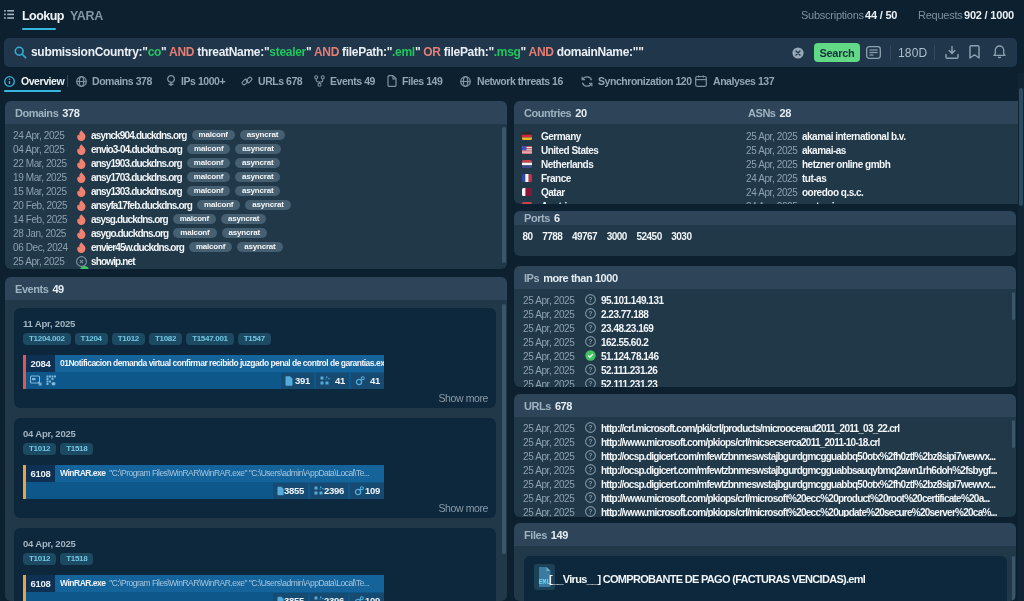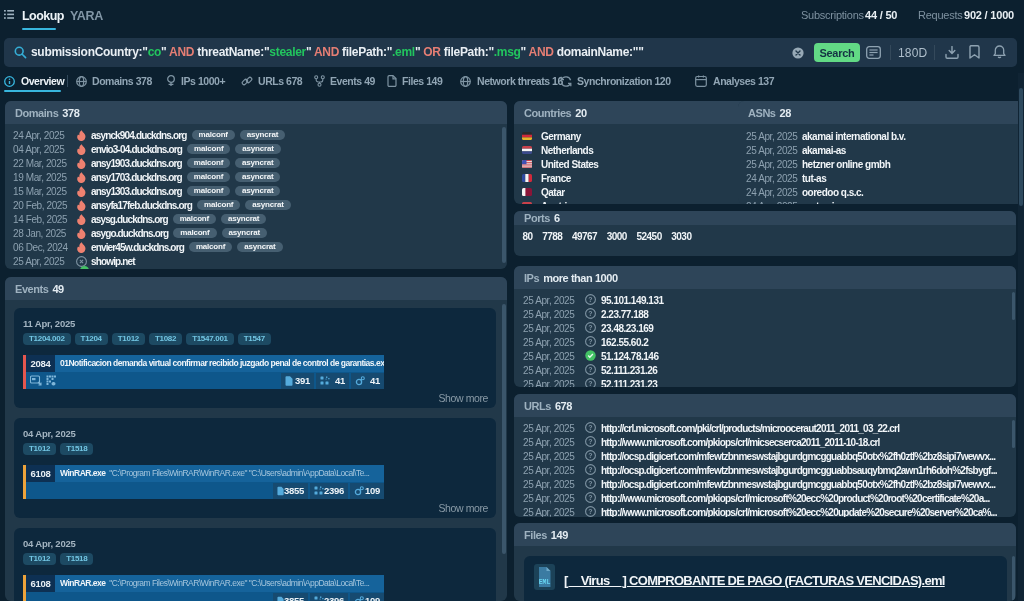--- a/index.html
+++ b/index.html
@@ -157,21 +157,21 @@
     <svg width="10" height="12" viewBox="0 0 10 12" style="margin-right:5px">
       <path d="M1 1.8 A1.2 1.2 0 0 1 2.2 0.6 H6 L9 3.6 V10.2 A1.2 1.2 0 0 1 7.8 11.4 H2.2 A1.2 1.2 0 0 1 1 10.2 Z" fill="none" stroke="#7e93a2" stroke-width="1.2"></path>
       <path d="M6 0.9 V3.9 H9" fill="none" stroke="#7e93a2" stroke-width="1.2"></path>
     </svg>Files 149</div>
   <div class="tab" style="left:460px;">
     <svg width="11" height="11" viewBox="0 0 11 11" style="margin-right:6px">
       <circle cx="5.5" cy="5.5" r="4.8" fill="none" stroke="#7e93a2" stroke-width="1.2"></circle>
       <ellipse cx="5.5" cy="5.5" rx="2.2" ry="4.8" fill="none" stroke="#7e93a2" stroke-width="1.2"></ellipse>
       <line x1="0.7" y1="5.5" x2="10.3" y2="5.5" stroke="#7e93a2" stroke-width="1.2"></line>
     </svg>Network threats 16</div>
-  <div class="tab" style="left:560px;">
+  <div class="tab" style="left:581px;">
     <svg width="12" height="11" viewBox="0 0 12 11" style="margin-right:5px">
       <path d="M10.6 4.2 A4.9 4.9 0 0 0 1.6 3.4 M1.4 6.8 A4.9 4.9 0 0 0 10.4 7.6" fill="none" stroke="#7e93a2" stroke-width="1.3"></path>
       <path d="M1.2 0.8 V3.6 H4" fill="none" stroke="#7e93a2" stroke-width="1.3"></path>
       <path d="M10.8 10.2 V7.4 H8" fill="none" stroke="#7e93a2" stroke-width="1.3"></path>
     </svg>Synchronization 120</div>
   <div class="tab" style="left:695px;">
     <svg width="12" height="12" viewBox="0 0 12 12" style="margin-right:6px">
       <rect x="0.7" y="1.5" width="10.6" height="9.8" rx="1.5" fill="none" stroke="#7e93a2" stroke-width="1.2"></rect>
       <line x1="0.7" y1="4.6" x2="11.3" y2="4.6" stroke="#7e93a2" stroke-width="1.2"></line>
       <line x1="3.6" y1="0.4" x2="3.6" y2="2.6" stroke="#7e93a2" stroke-width="1.2"></line>
@@ -480,41 +480,41 @@
               <rect width="10" height="2.7" fill="#2b2b2b"></rect>
               <rect y="2.7" width="10" height="2.7" fill="#d2293b"></rect>
               <rect y="5.4" width="10" height="2.6" fill="#e8b42a"></rect>
             </svg>
           </span>
           <span class="nm">Germany</span>
         </div>
     <div class="row" style="padding-left:8px;">
           <span class="flag">
             <svg width="10" height="8" viewBox="0 0 10 8">
-              <rect width="10" height="2.7" fill="#c8414b"></rect>
-              <rect y="2.7" width="10" height="2.7" fill="#f5f5f5"></rect>
-              <rect y="5.4" width="10" height="2.6" fill="#3a4a8c"></rect>
-            </svg>
-          </span>
-          <span class="nm">Netherlands</span>
-        </div>
-    <div class="row" style="padding-left:8px;">
-          <span class="flag">
-            <svg width="10" height="8" viewBox="0 0 10 8">
               <rect width="10" height="8" fill="#eee"></rect>
               <g fill="#c8414b">
                 <rect y="0" width="10" height="1.1"></rect>
                 <rect y="2.2" width="10" height="1.1"></rect>
                 <rect y="4.4" width="10" height="1.1"></rect>
                 <rect y="6.6" width="10" height="1.1"></rect>
               </g>
               <rect width="4.5" height="4.2" fill="#3f51b5"></rect>
             </svg>
           </span>
           <span class="nm">United States</span>
+        </div>
+    <div class="row" style="padding-left:8px;">
+          <span class="flag">
+            <svg width="10" height="8" viewBox="0 0 10 8">
+              <rect width="10" height="2.7" fill="#c8414b"></rect>
+              <rect y="2.7" width="10" height="2.7" fill="#f5f5f5"></rect>
+              <rect y="5.4" width="10" height="2.6" fill="#3a4a8c"></rect>
+            </svg>
+          </span>
+          <span class="nm">Netherlands</span>
         </div>
     <div class="row" style="padding-left:8px;">
           <span class="flag">
             <svg width="10" height="8" viewBox="0 0 10 8">
               <rect width="3.3" height="8" fill="#2f4aa0"></rect>
               <rect x="3.3" width="3.4" height="8" fill="#f5f5f5"></rect>
               <rect x="6.7" width="3.3" height="8" fill="#d2293b"></rect>
             </svg>
           </span>
           <span class="nm">France</span>
@@ -714,20 +714,20 @@
   <div class="hd">Files<b>149</b></div>
   <div class="abs" style="left:10px; top:33px; width:483px; height:45px; background:#0d283d; border-radius:6px 6px 0 0;">
     <div class="abs" style="left:10px; top:8px; width:21px; height:26px;">
       <svg width="21" height="26" viewBox="0 0 21 26">
         <rect width="21" height="26" rx="3" fill="#1c4258"></rect>
         <path d="M5 3 H12.5 L16.5 7 V23 H5 Z" fill="#3b7ba2"></path>
         <path d="M12.5 3 L16.5 7 H12.5 Z" fill="#6ea9c9"></path>
         <text x="10.5" y="20" text-anchor="middle" font-size="6.5" font-weight="bold" fill="#67d3ef" font-family="Liberation Mono">EML</text>
       </svg>
     </div>
-    <div class="abs nm" style="left:40px; top:17px; font-size:13px; letter-spacing:-0.7px;text-decoration:underline;">[__Virus__] COMPROBANTE DE PAGO (FACTURAS VENCIDAS).eml</div>
+    <div class="abs nm" style="left:25px; top:17px; font-size:11px; letter-spacing:-0.7px;">[__Virus__] COMPROBANTE DE PAGO (FACTURAS VENCIDAS).eml</div>
   </div>
   <div class="thumb" style="right:1px; top:33px; height:45px; width:3.5px;"></div>
 </div>
 
 <div class="abs" style="left:1018px; top:73px; width:6px; height:528px; background:#102434;"></div>
 <div class="abs" style="left:1019px; top:88px; width:4px; height:118px; background:#2e4a5f; border-radius:2px;"></div>
 
 </div>
 </body></html>

